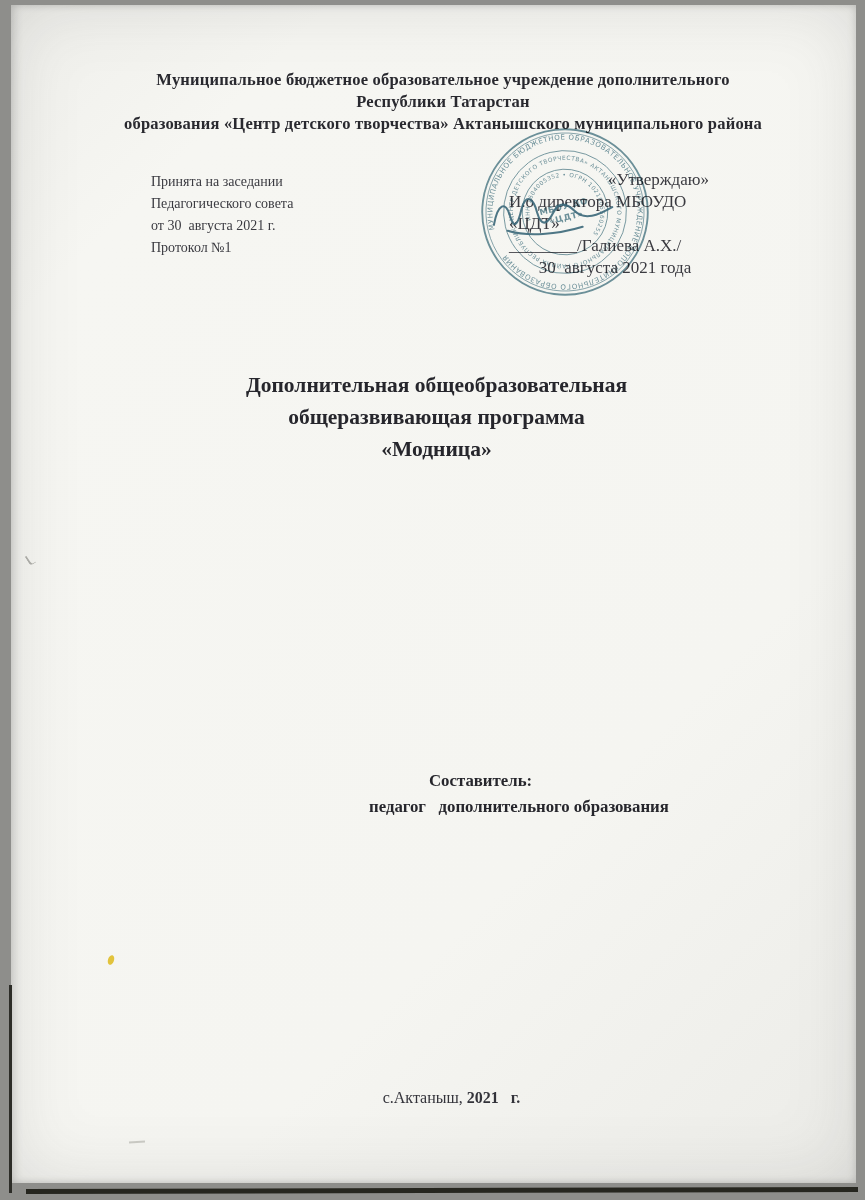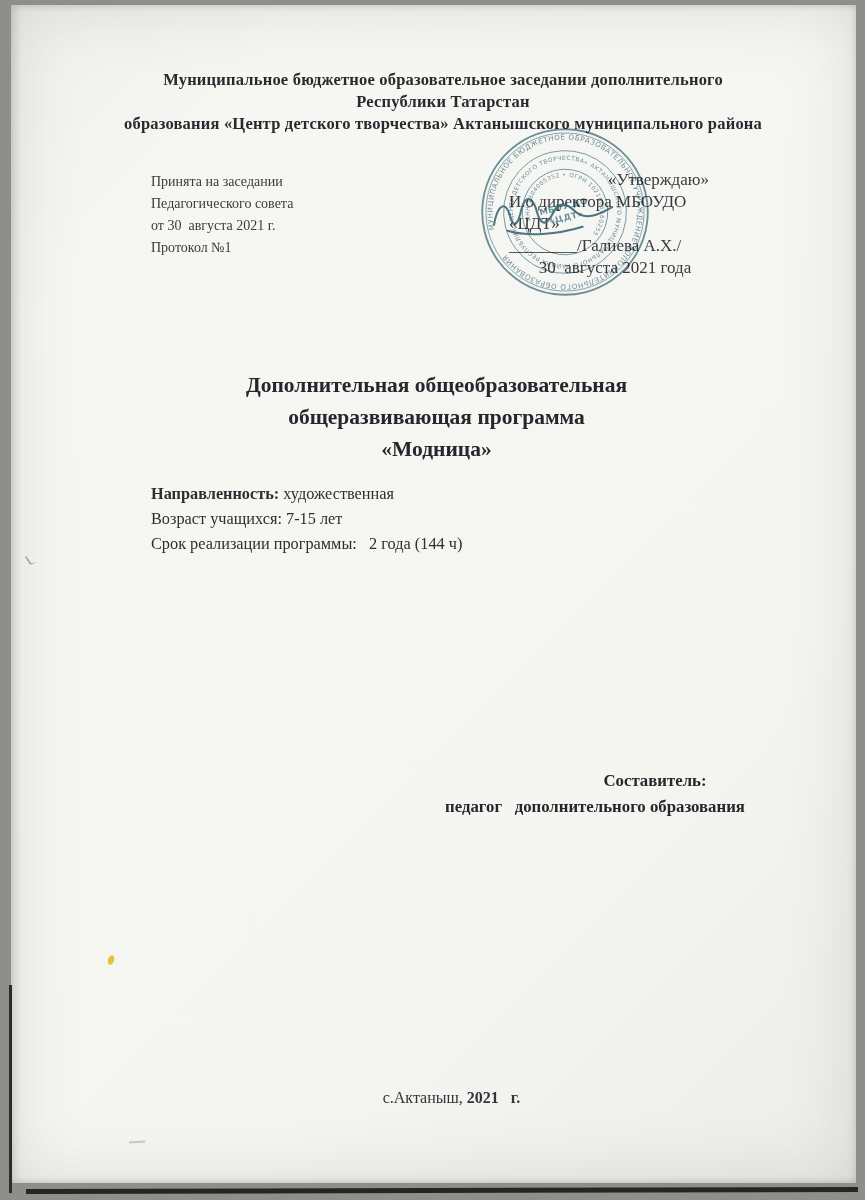--- a/index.html
+++ b/index.html
@@ -61,37 +61,37 @@
   .t-line { white-space:nowrap; }
 
   .details {
     position:absolute; top:476px; left:140px;
     font-size:16.3px; line-height:25px; color:#2d2d33;
   }
   .bold { font-weight:bold; }
 
   .author {
     position:absolute; top:763px; left:358px; width:452px;
-    text-align:center; font-weight:bold; font-size:16.8px; line-height:26px;
+    text-align:left; font-weight:bold; font-size:16.8px; line-height:26px;
     color:#26262c;
   }
   .author-label { position:relative; left:60px; }
 
   .footer {
     position:absolute; top:1066px; left:0; width:865px;
     text-align:center; font-size:16px; color:#33333a;
   }
 </style>
 </head>
 <body>
 
 <div class="page">
 
   <div class="doc-header">
-    <div class="h-line">Муниципальное бюджетное образовательное заседании дополнительного</div>
+    <div class="h-line">Муниципальное бюджетное образовательное учреждение дополнительного</div>
     <div class="h-line">Республики Татарстан</div>
     <div class="h-line">образования «Центр детского творчества» Актанышского муниципального района</div>
   </div>
 
   <div class="accepted">
     <div class="a-line">Принята на заседании</div>
     <div class="a-line">Педагогического совета</div>
     <div class="a-line">от 30  августа 2021 г.</div>
     <div class="a-line">Протокол №1</div>
   </div>
@@ -130,25 +130,20 @@
     <path d="M6,36 C10,14 18,12 22,26 C26,40 30,38 34,20 C38,4 46,8 50,24 C54,38 60,36 66,24 C72,12 80,14 88,22 C98,32 112,26 126,18"></path>
     <path d="M20,42 C40,48 70,46 96,38"></path>
   </svg>
 
   <div class="doc-title">
     <div class="t-line">Дополнительная общеобразовательная</div>
     <div class="t-line">общеразвивающая программа</div>
     <div class="t-line">«Модница»</div>
   </div>
 
-  <div class="details">
-    <div class="line"><span class="bold">Направленность:</span><span> художественная</span></div>
-    <div class="line">Возраст учащихся: 7-15 лет</div>
-    <div class="line">Срок реализации программы:   2 года (144 ч)</div>
-  </div>
 
   <div class="author">
     <div class="author-label line">Составитель:</div>
     <div class="line">педагог   дополнительного образования</div>
   </div>
 
   <div class="footer line">
     <span>с.Актаныш, </span><span class="bold">2021   г.</span>
   </div>
 

